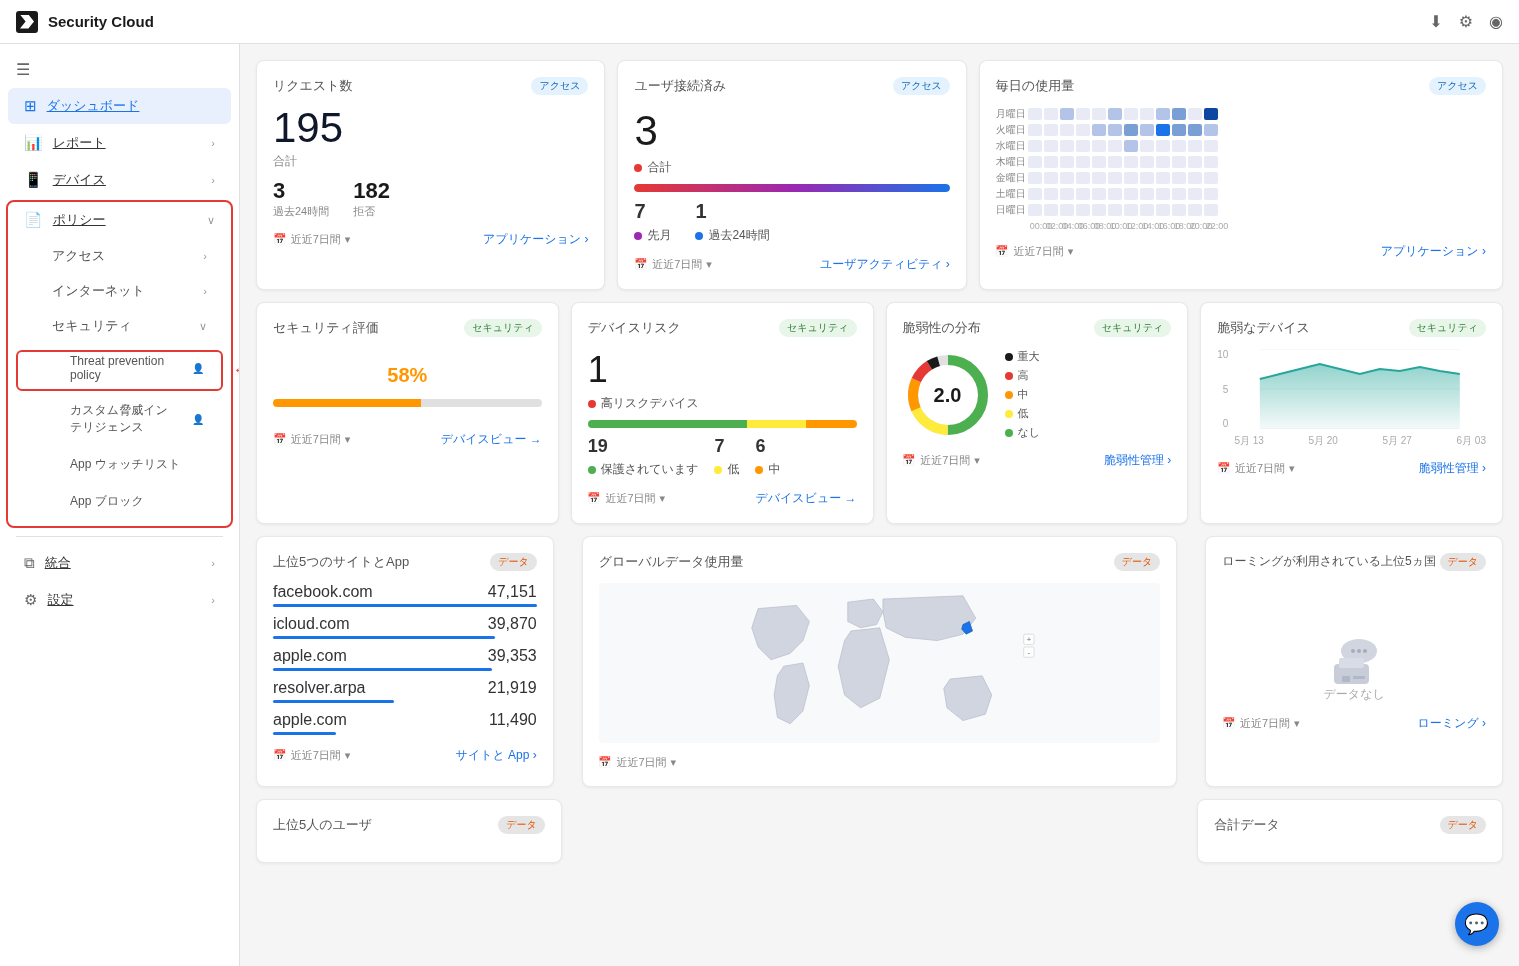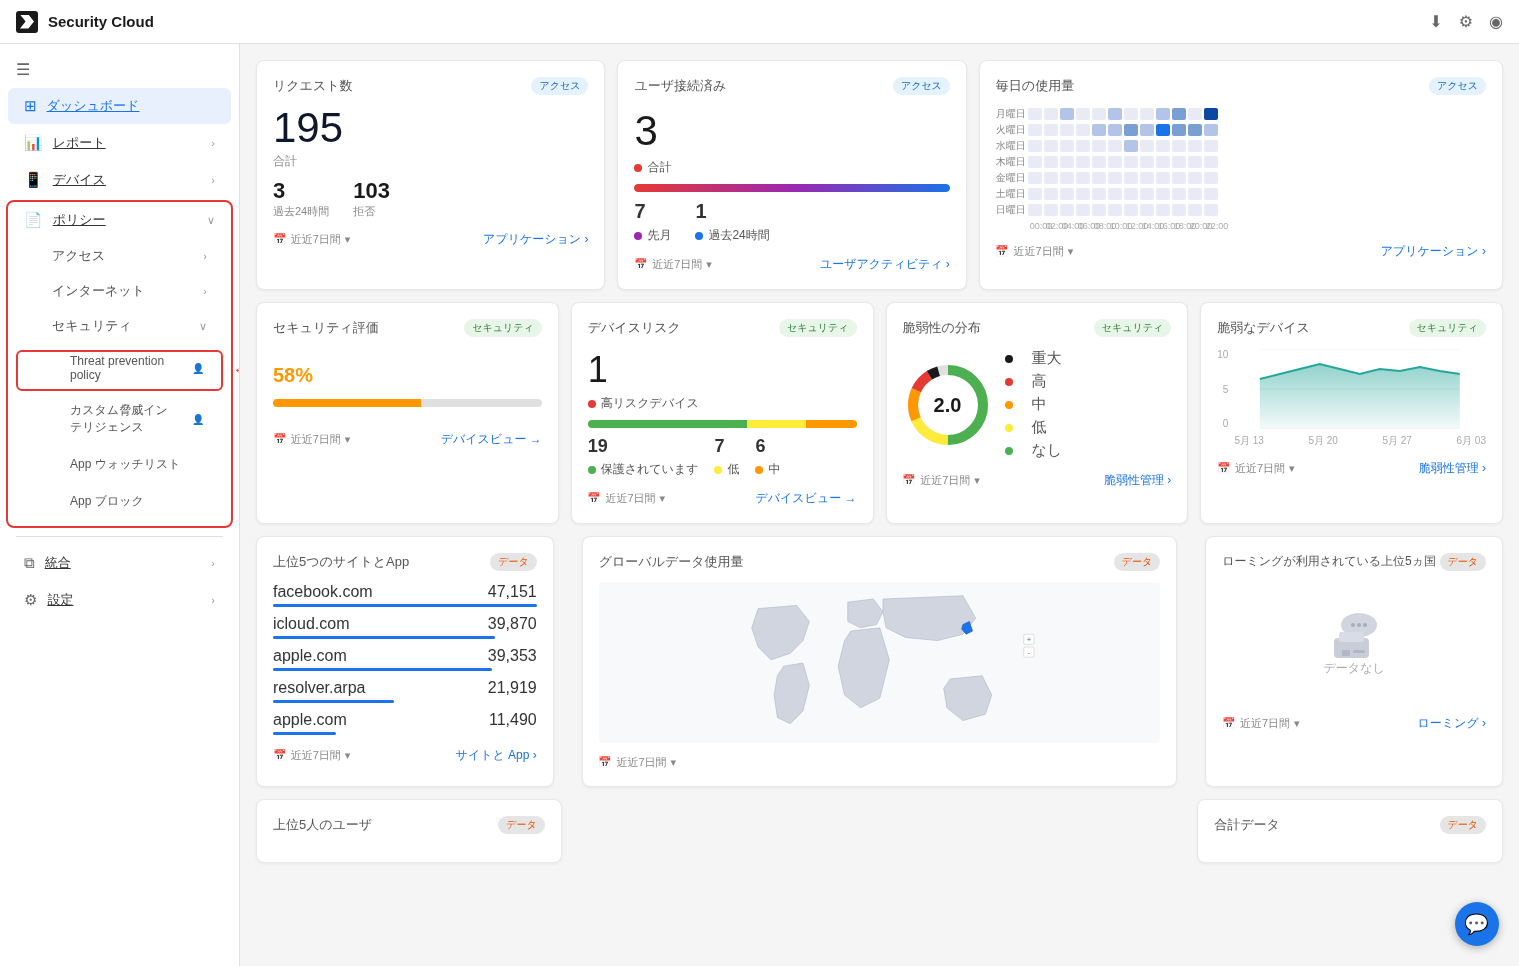--- a/index.html
+++ b/index.html
@@ -82,55 +82,55 @@
     .heatmap-label { font-size: 10px; color: #888; width: 30px; text-align: right; flex-shrink: 0; }
     .heatmap-cells { display: flex; gap: 2px; }
     .heatmap-cell { width: 14px; height: 12px; border-radius: 2px; background: #e8eaf6; }
     .heatmap-cell.level-1 { background: #b3c4e8; }
     .heatmap-cell.level-2 { background: #7a9fd4; }
     .heatmap-cell.level-3 { background: #1a73e8; }
     .heatmap-cell.level-4 { background: #0d47a1; }
     .heatmap-time-labels { display: flex; gap: 0; margin-left: 32px; }
 
     
-    .rating-percentage { font-size: 36px; font-weight: 600; color: #ff9800; }
+    .rating-percentage { font-size: 36px; font-weight: 600; color: #ff9800; text-align: center; }
     .rating-percentage span { font-size: 20px; }
     .rating-bar { height: 8px; border-radius: 4px; margin: 8px 0; background: linear-gradient(to right, #ff9800 55%, #e0e0e0 55%); }
 
     
     .risk-count { font-size: 36px; font-weight: 300; color: #1a1a1a; }
     .risk-bar-container { display: flex; height: 8px; border-radius: 4px; overflow: hidden; margin: 8px 0; }
     .risk-bar-green { flex: 19; background: #4caf50; }
     .risk-bar-yellow { flex: 7; background: #ffeb3b; }
     .risk-bar-orange { flex: 6; background: #ff9800; }
     .risk-stats { display: flex; gap: 16px; }
     .risk-stat { display: flex; flex-direction: column; }
     .risk-stat-val { font-size: 18px; font-weight: 600; }
 
     
     .vuln-donut-container { display: flex; align-items: center; gap: 12px; }
     .donut-chart { position: relative; width: 90px; height: 90px; }
     .donut-svg { width: 90px; height: 90px; }
     .donut-center { position: absolute; top: 50%; left: 50%; transform: translate(-50%, -50%); font-size: 20px; font-weight: 600; color: #1a1a1a; }
     .vuln-legend { display: flex; flex-direction: column; gap: 4px; }
-    .vuln-legend-item { display: flex; align-items: center; gap: 19px; font-size: 15px; color: #555; }
+    .vuln-legend-item { display: flex; align-items: center; gap: 5px; font-size: 11px; color: #555; }
     .vuln-dot { width: 8px; height: 8px; border-radius: 50%; }
 
     
     .site-list { display: flex; flex-direction: column; gap: 8px; }
     .site-item { }
     .site-row { display: flex; justify-content: space-between; font-size: 16px; color: #333; margin-bottom: 3px; }
     .site-bar { height: 3px; border-radius: 2px; }
     .site-bar-blue { background: #1a73e8; }
 
     
     .world-map { width: 100%; height: 160px; background: #f8f9fa; border-radius: 4px; position: relative; overflow: hidden; display: flex; align-items: center; justify-content: center; }
 
     
-    .roaming-empty { display: flex; flex-direction: column; align-items: center; justify-content: center; height: 120px; color: #aaa; }
+    .roaming-empty { display: flex; flex-direction: column; align-items: center; justify-content: flex-end; height: 120px; color: #aaa; }
   </style>
 </head>
 <body>
 
 <div class="header">
   <div class="header-left">
     <div class="header-logo">
       <div class="header-logo-inner"></div>
     </div>
     <span class="header-title">Security Cloud</span>
@@ -231,21 +231,21 @@
           <span class="card-badge badge-access">アクセス</span>
         </div>
         <div class="card-big-number">195</div>
         <div class="card-sub-label">合計</div>
         <div class="stat-row">
           <div class="stat-item">
             <div class="stat-value">3</div>
             <div class="stat-label">過去24時間</div>
           </div>
           <div class="stat-item">
-            <div class="stat-value">103</div>
+            <div class="stat-value">182</div>
             <div class="stat-label">拒否</div>
           </div>
         </div>
         <div class="card-footer">
           <div class="card-footer-date">
             <span>📅</span>
             <span>近近7日間</span>
             <span>▾</span>
           </div>
           <span class="card-footer-link">アプリケーション ›</span>

